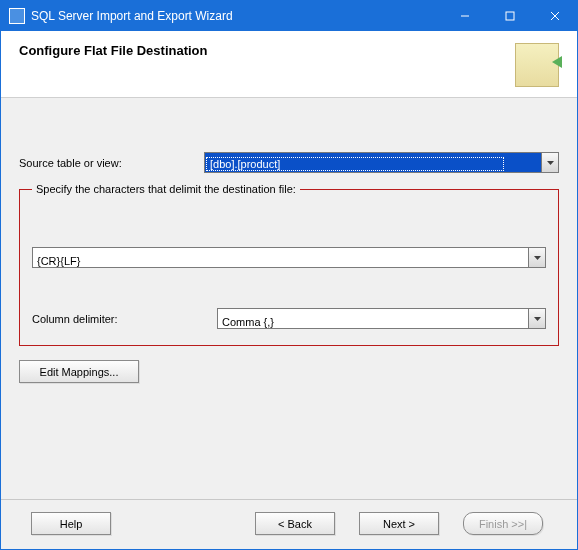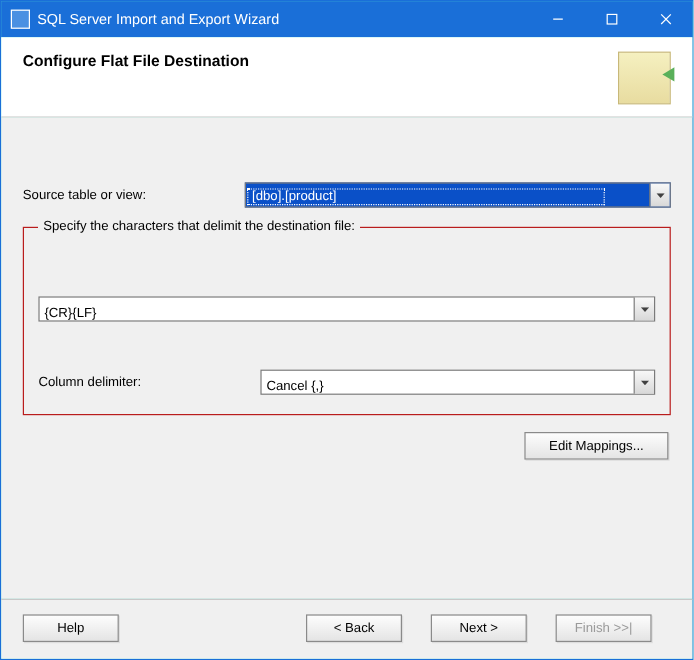--- a/index.html
+++ b/index.html
@@ -18,24 +18,24 @@
   .row label { width: 185px; color: #000; }
   .combo { flex: 1; position: relative; height: 21px; }
   .combo-box { width: 100%; height: 21px; border: 1px solid #7a7a7a; background: #fff; display: flex; align-items: flex-end; gap: 36px; }
   .combo-box.selected { background: #0a50c8; }
   .combo-text { flex: 1; padding: 0 4px; font-size: 11px; color: #000; white-space: nowrap; overflow: hidden; }
   .combo-box.selected .combo-text { background: #0a50c8; color: #fff; border: 1px dotted #fff; margin: 1px; padding: 0 3px; }
   .combo-btn { width: 17px; height: 100%; border-left: 1px solid #7a7a7a; background: linear-gradient(#f8f8f8,#d8d8d8); display: flex; align-items: center; justify-content: center; }
   .combo-btn svg { display:block; }
   fieldset { border: 1px solid #b91c1c; margin: 8px 0 14px 0; padding: 12px 12px 6px 12px; }
   fieldset legend { font-size: 11px; padding: 0 4px; color: #000; }
-  .actions { display: flex; justify-content: flex-end; gap: 26px; margin-top: 4px; padding-right: 2px; }
+  .actions { display: flex; justify-content: space-between; gap: 26px; margin-top: 4px; padding-right: 2px; }
   .btn { min-width: 120px; height: 23px; border: 1px solid #8a8a8a; background: linear-gradient(#fdfdfd,#e4e4e4); font-size: 11px; cursor: pointer; box-shadow: 1px 1px 0 rgba(0,0,0,0.08); }
-  .btn:disabled { color: #9a9a9a; cursor: default; }
-  .footer { border-top: 1px solid #c8c8c8; padding: 12px 18px 14px 18px; display: flex; align-items: flex-end; background: #f0f0f0; }
+  .btn:disabled { color: #9a9a9a; cursor: default; border-radius: 10px; }
+  .footer { border-top: 1px solid #c8c8c8; padding: 12px 18px 14px 30px; display: flex; align-items: flex-end; background: #f0f0f0; }
   .footer .spacer { flex: 1; }
   .footer .btn { min-width: 80px; margin-left: 24px; }
   .footer .help { min-width: 80px; margin-left: 0; }
   .footer .gap { width: 16px; }
 </style>
 </head>
 <body>
 
 <div class="window">
 
@@ -96,21 +96,21 @@
                 </svg>
             </div>
           </div>
         </div>
       </div>
 
       <div class="row">
         <label>Column delimiter:</label>
         <div class="combo">
           <div class="combo-box">
-            <div class="combo-text">Cancel {,}</div>
+            <div class="combo-text">Comma {,}</div>
             <div class="combo-btn">
               <svg width="7" height="4">
                   <polygon points="0,0 7,0 3.5,4" fill="#404040"></polygon>
                 </svg>
             </div>
           </div>
         </div>
       </div>
     </fieldset>
 

